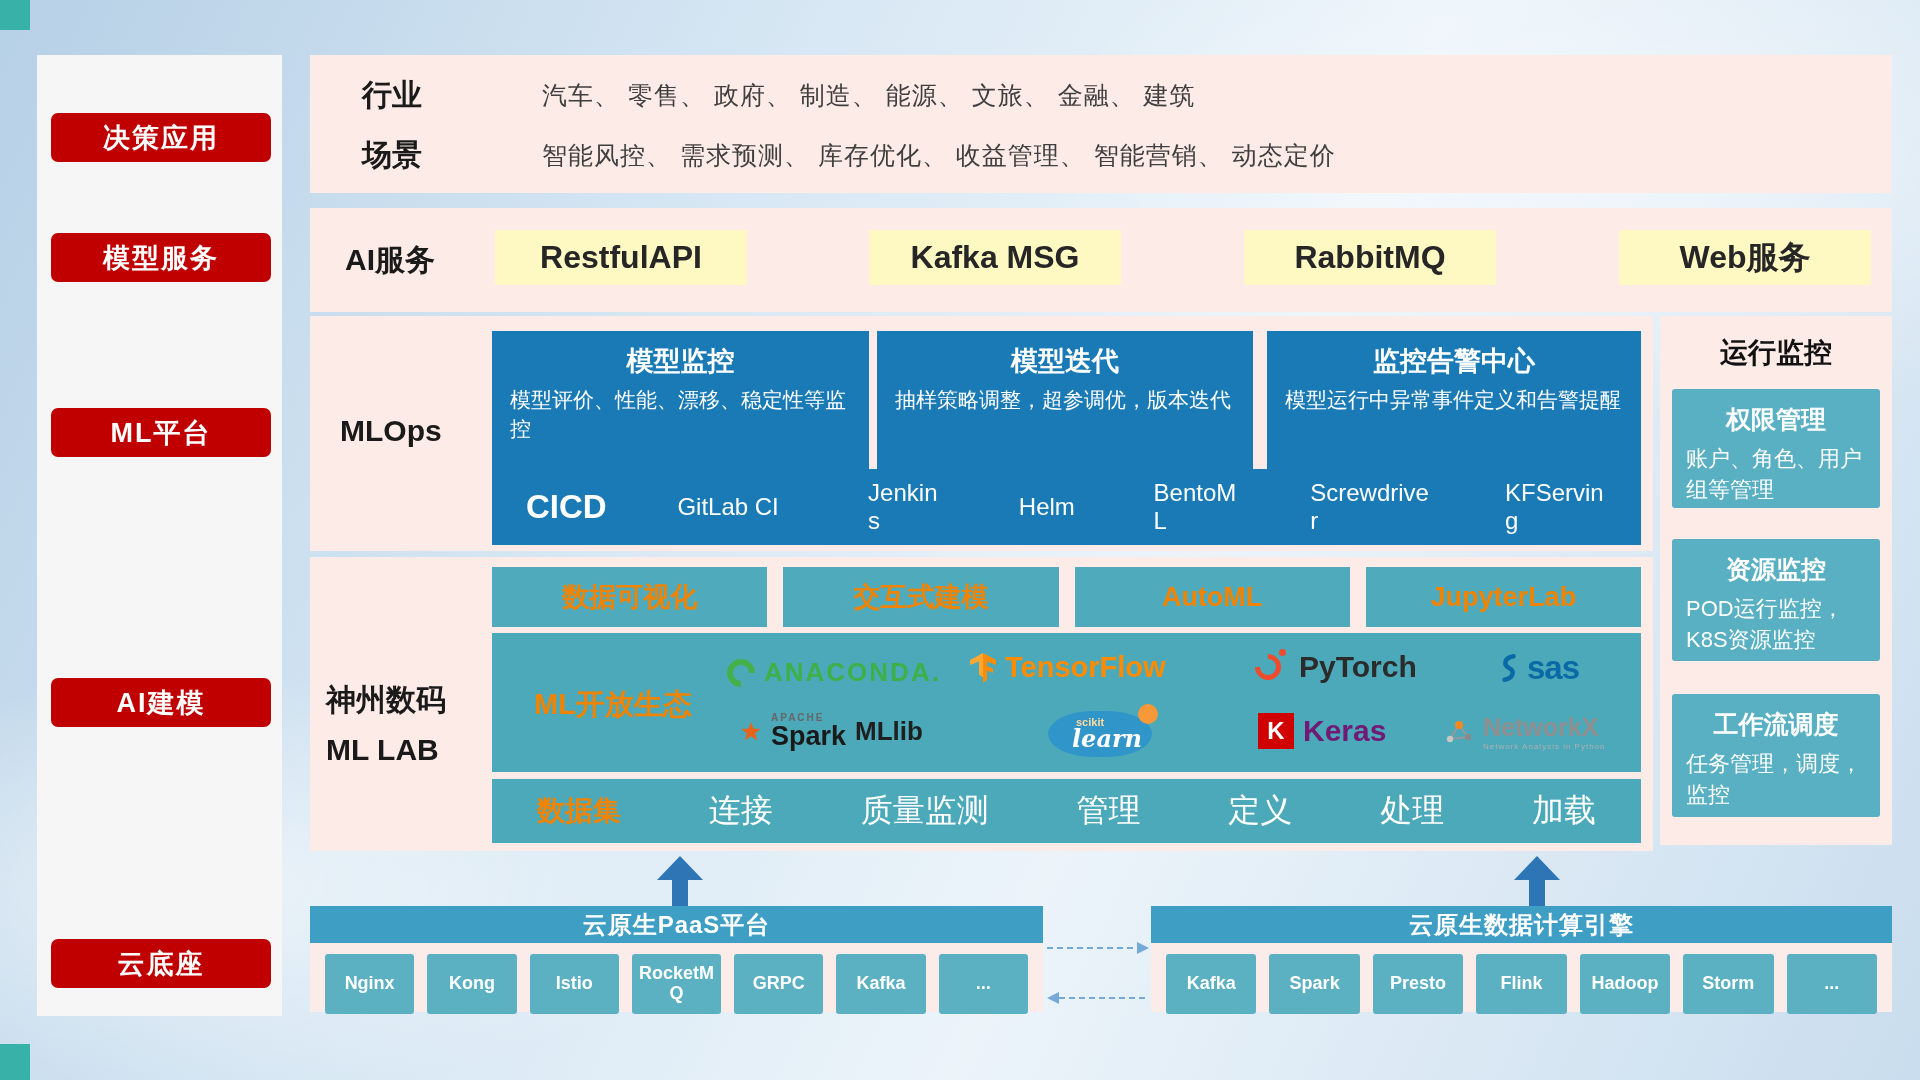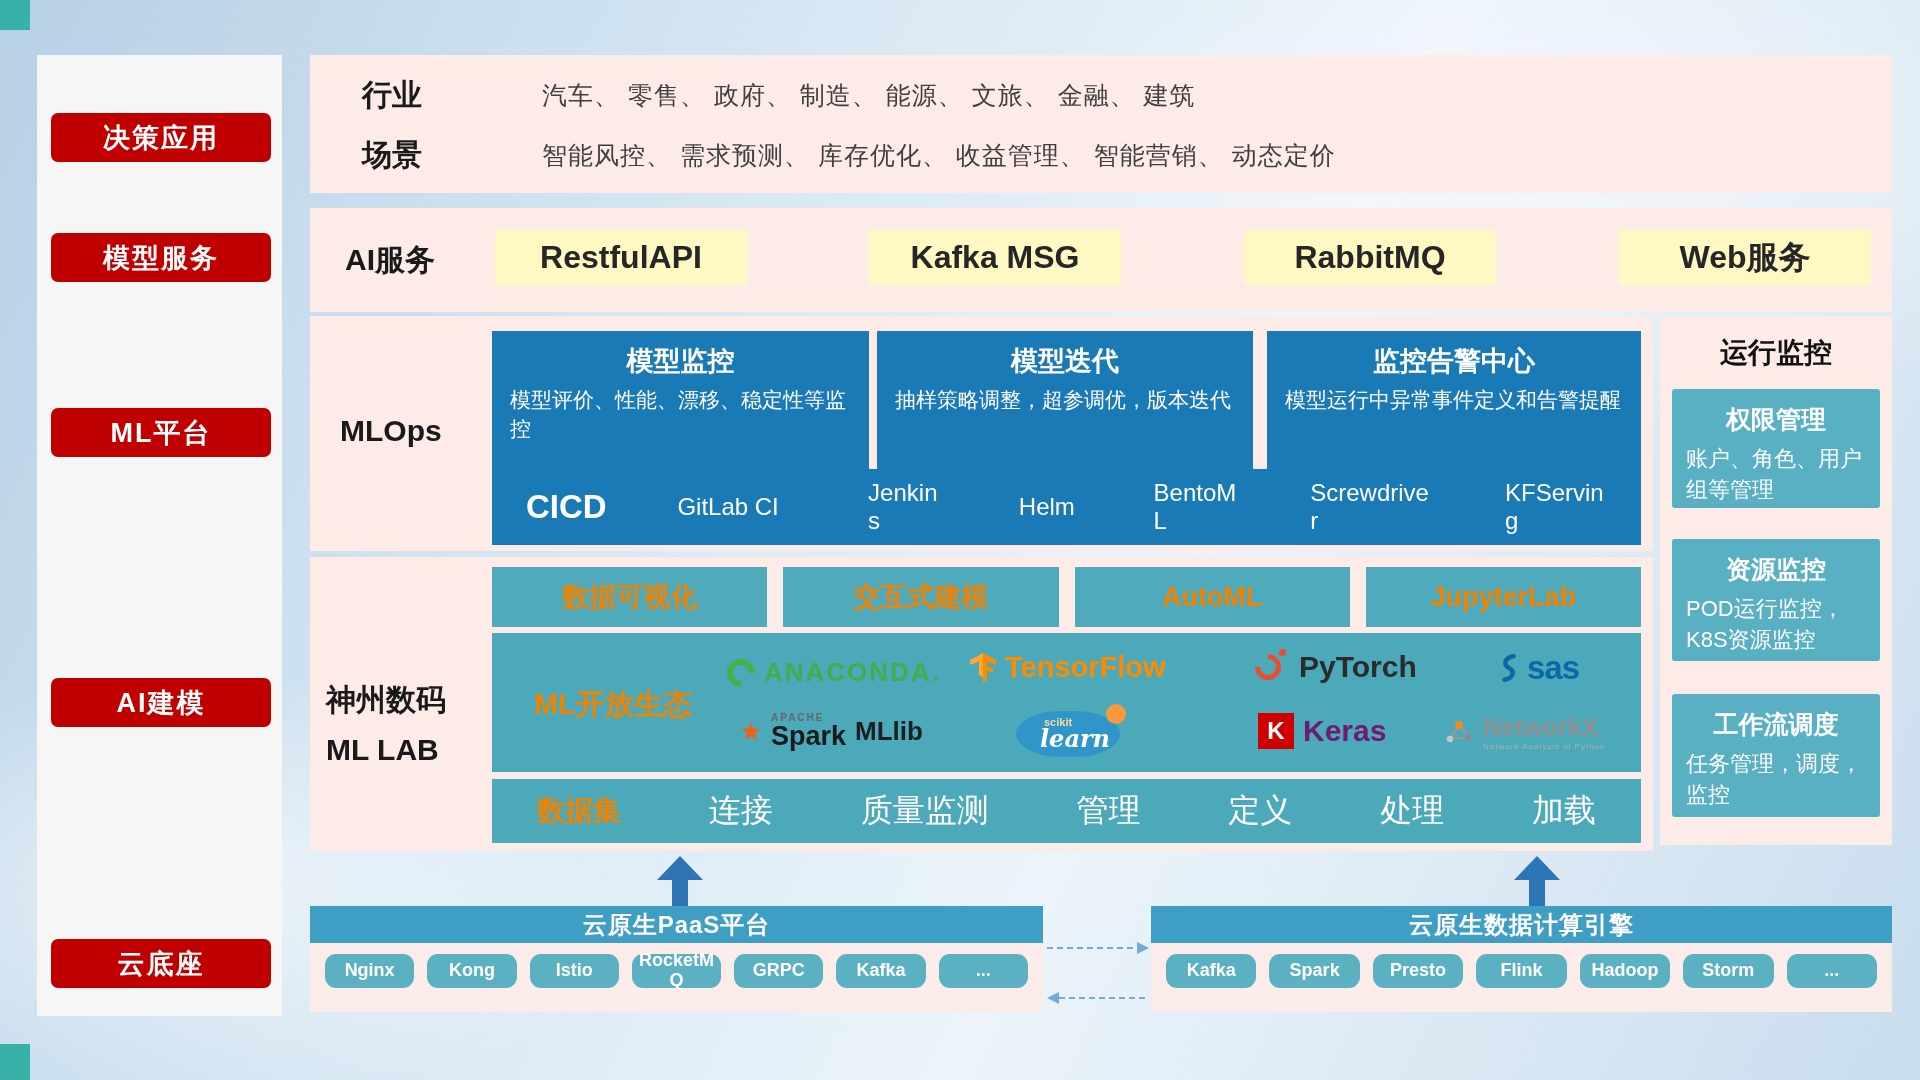--- a/index.html
+++ b/index.html
@@ -104,23 +104,23 @@
   .ds-label { color:#f08300; font-size:28px; font-weight:bold; }
   .ds-item  { color:#fff; font-size:32px; }
 
   
   .cloud-group { position:absolute; top:906px; height:106px; background:#fbece9; }
   .cg-paas   { left:310px;  width:733px; }
   .cg-engine { left:1151px; width:741px; }
   .cg-header { height:37px; background:#3f9ec4; color:#fff; font-size:24px; font-weight:bold; display:flex; align-items:center; justify-content:center; letter-spacing:1px; }
   .cg-row { display:flex; gap:13px; padding:11px 15px 0 15px; }
   .cg-btn {
-    flex:1; height:34px; background:#5bb1c2; color:#fff; font-size:18px; font-weight:bold;
+    flex:1; height:60px; background:#5bb1c2; color:#fff; font-size:18px; font-weight:bold;
     display:flex; align-items:center; justify-content:center; text-align:center;
-    border-radius:11px; line-height:1.1; word-break:break-all; padding:0 3px;
+    border-radius:3px; line-height:1.1; word-break:break-all; padding:0 3px;
   }
 
   .up-arrow { position:absolute; top:856px; width:46px; }
   .ua-head { width:0; height:0; border-left:23px solid transparent; border-right:23px solid transparent; border-bottom:24px solid #2e75b6; }
   .ua-stem { width:16px; height:26px; background:#2e75b6; margin:0 auto; }
   .dash-arrow { position:absolute; }
 </style>
 </head>
 <body>
 
@@ -239,21 +239,21 @@
       <div class="logo" style="left:248px;top:80px">
         <svg width="22" height="22" viewBox="0 0 24 24">
           <path d="M12 1 L14.8 8.2 L22.5 8.6 L16.5 13.4 L18.6 20.9 L12 16.6 L5.4 20.9 L7.5 13.4 L1.5 8.6 L9.2 8.2 Z" fill="#e8641b"></path>
         </svg>
         <span class="spark-col">
           <span class="spark-top">APACHE</span>
           <span class="spark-text">Spark</span>
         </span>
         <span class="mllib-text">MLlib</span>
       </div>
-      <div class="sklearn" style="position:absolute;left:524px;top:78px">
+      <div class="sklearn" style="position:absolute;left:556px;top:78px">
         <span class="sk-blob"></span>
         <span class="sk-orange"></span>
         <span class="sk-top">scikit</span>
         <span class="sk-script">learn</span>
       </div>
       <div class="logo" style="left:766px;top:80px">
         <span class="keras-k">K</span>
         <span class="keras-text">Keras</span>
       </div>
       <div class="logo" style="left:952px;top:80px">

